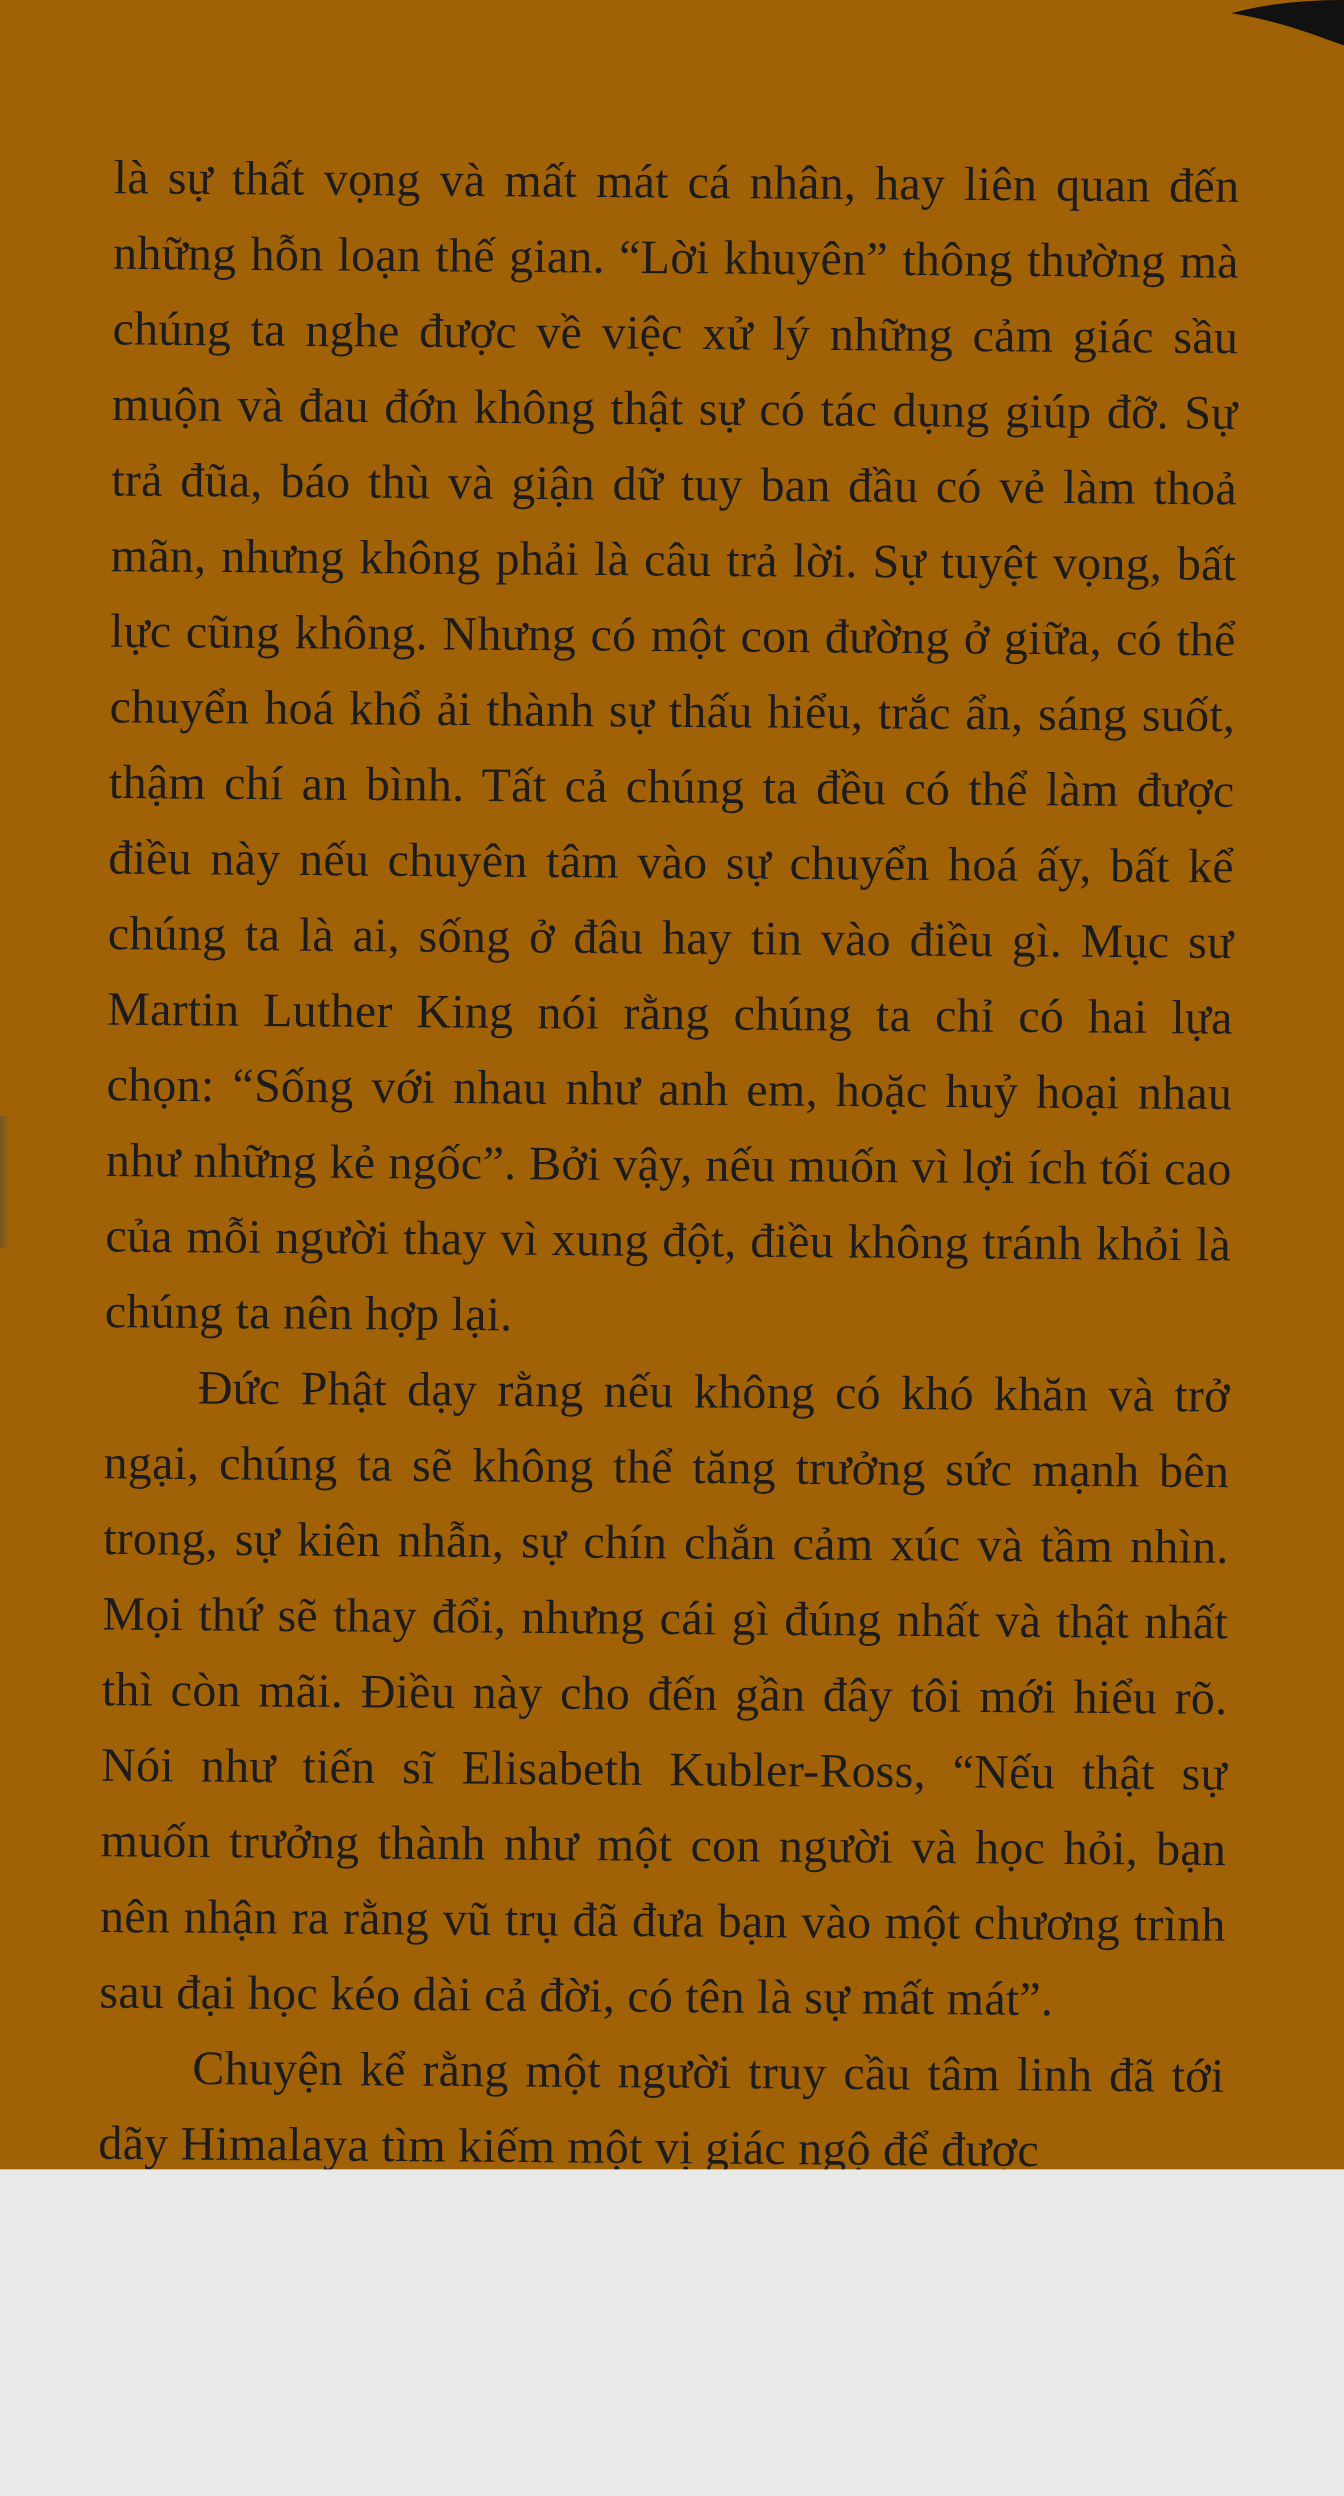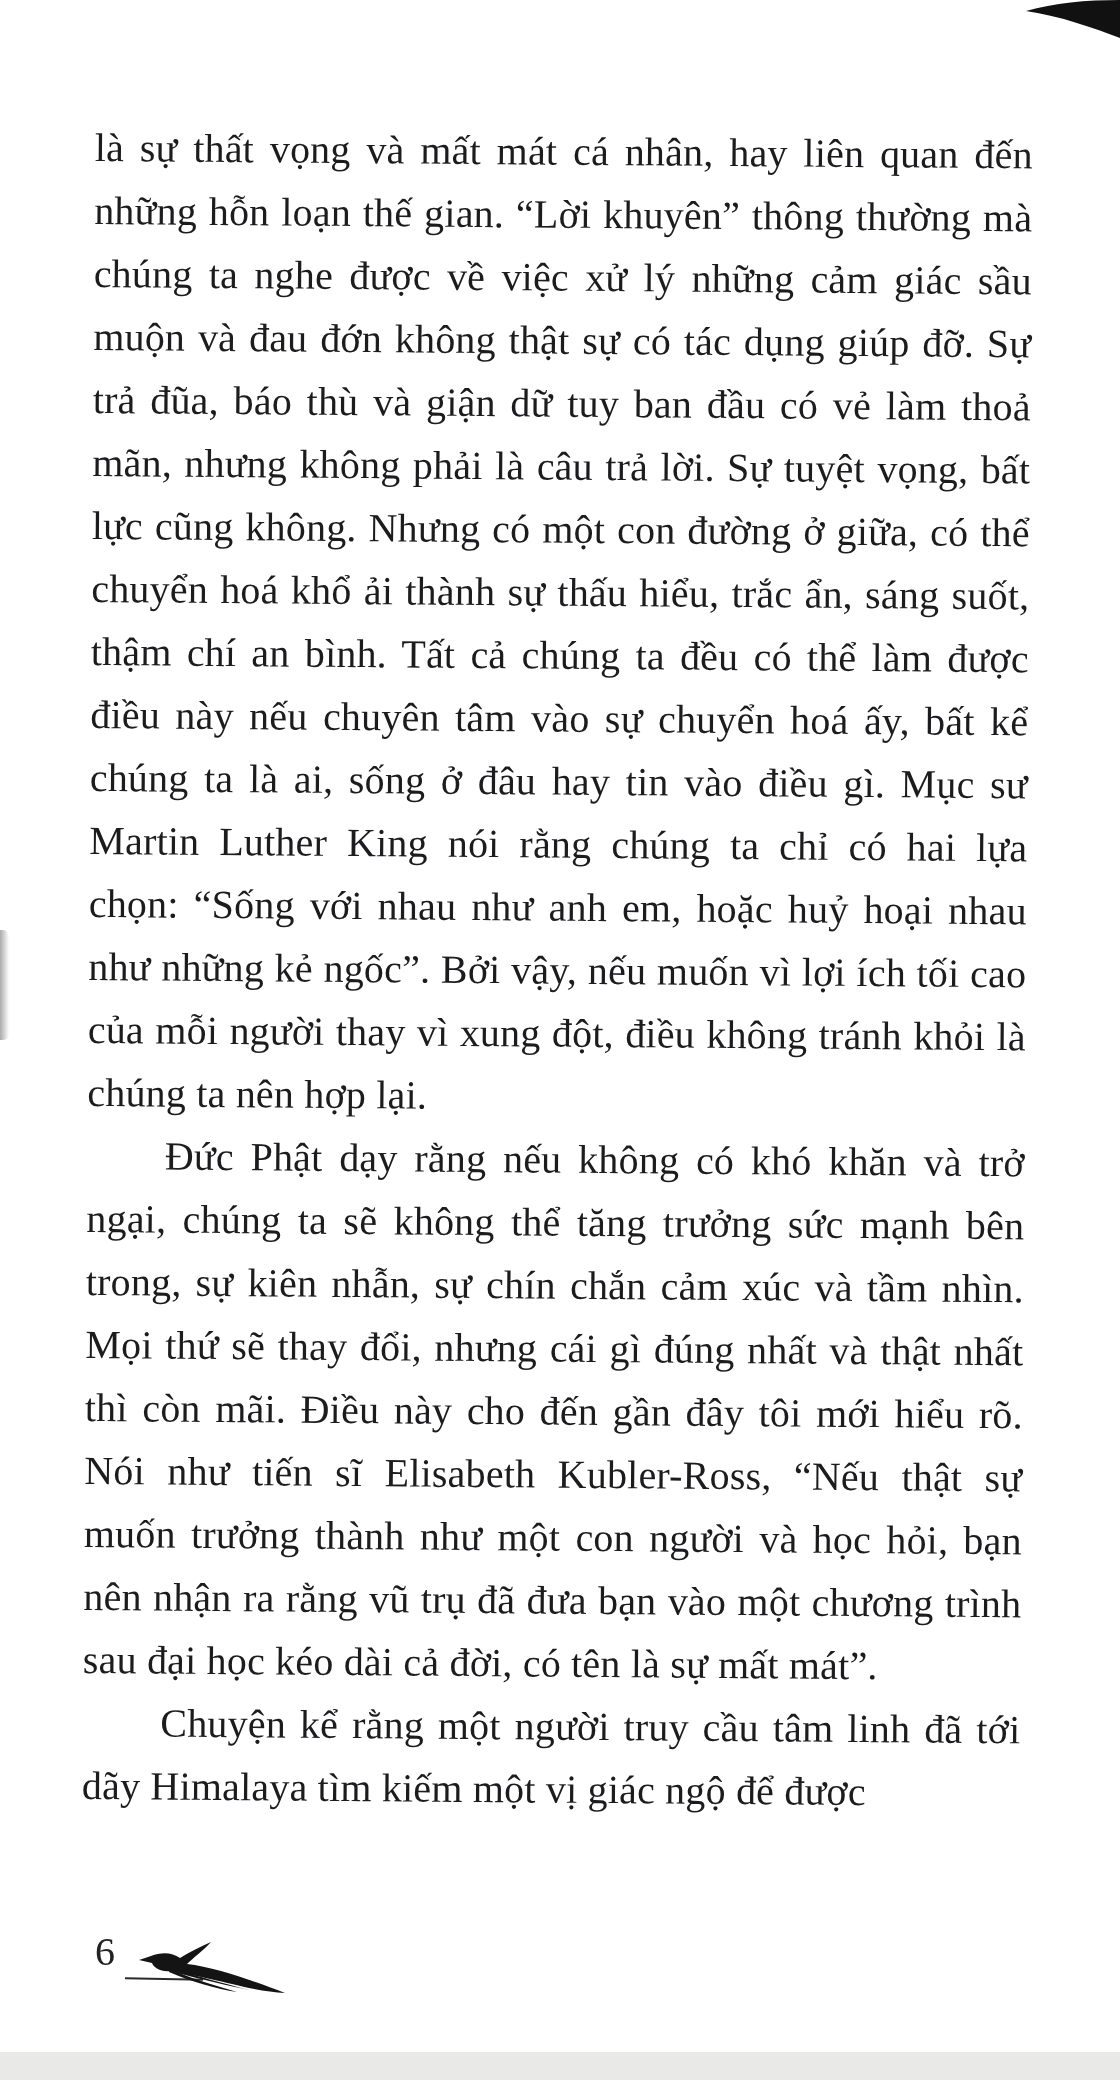--- a/index.html
+++ b/index.html
@@ -3,22 +3,22 @@
 <meta charset="utf-8">
 <style>
   html, body {
     margin: 0;
     padding: 0;
     background: #e9e9e7;
   }
   .page {
     position: relative;
     width: 1120px;
-    height: 2052px;
-    background: #ffffff;
+    height: 1808px;
+    background: #a16207;
     overflow: hidden;
     font-family: "Liberation Serif", "DejaVu Serif", serif;
     color: #1c1c1e;
   }
   
   .corner-mark {
     position: absolute;
     top: 0;
     right: 0;
     width: 96px;

